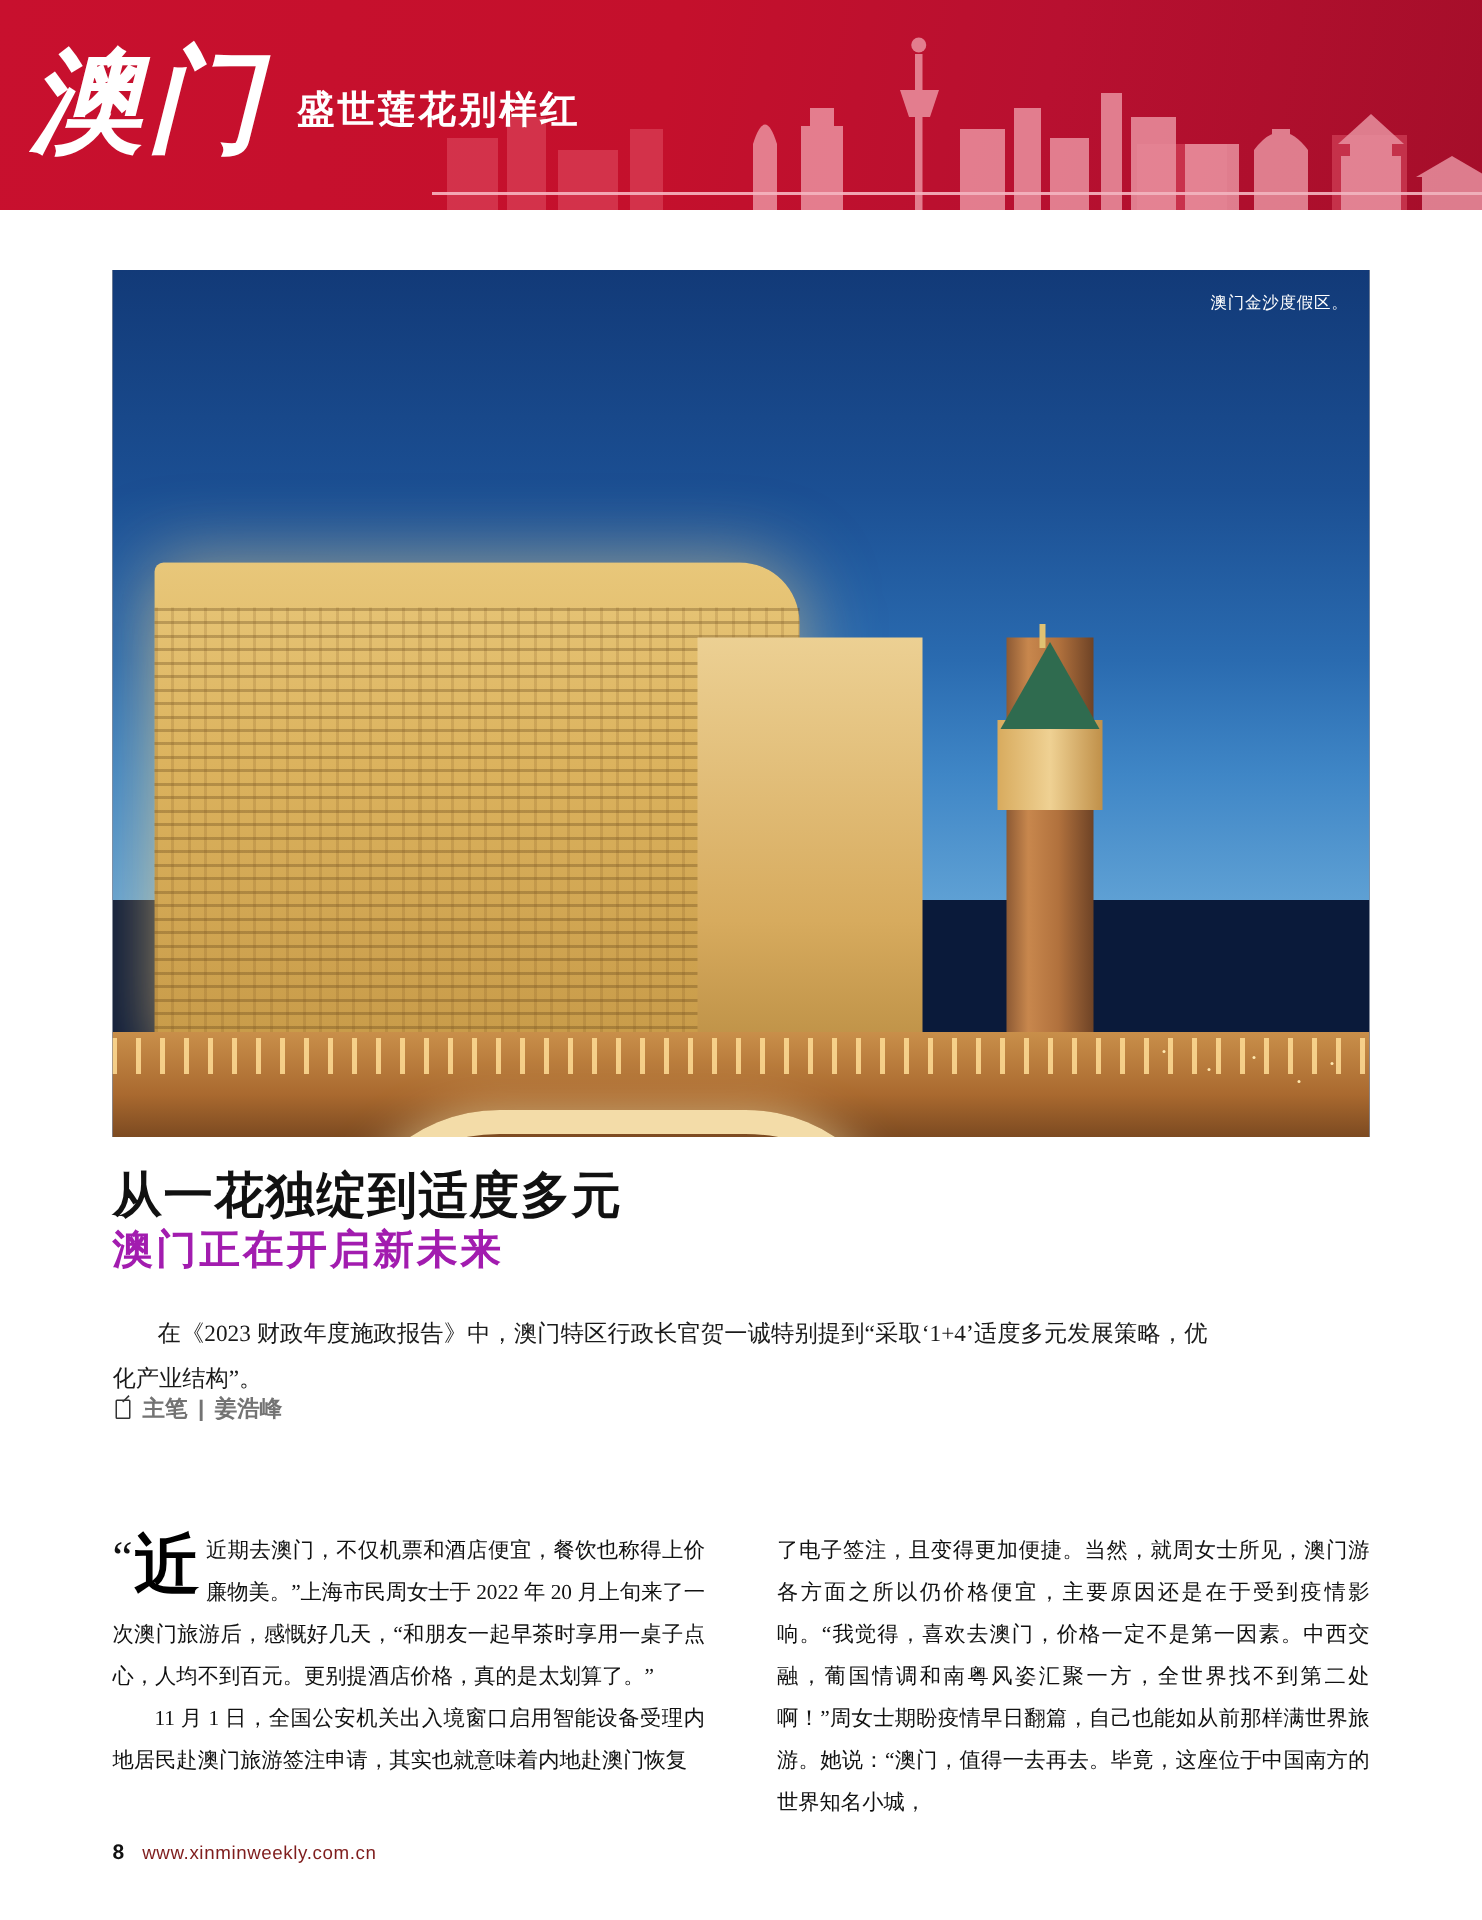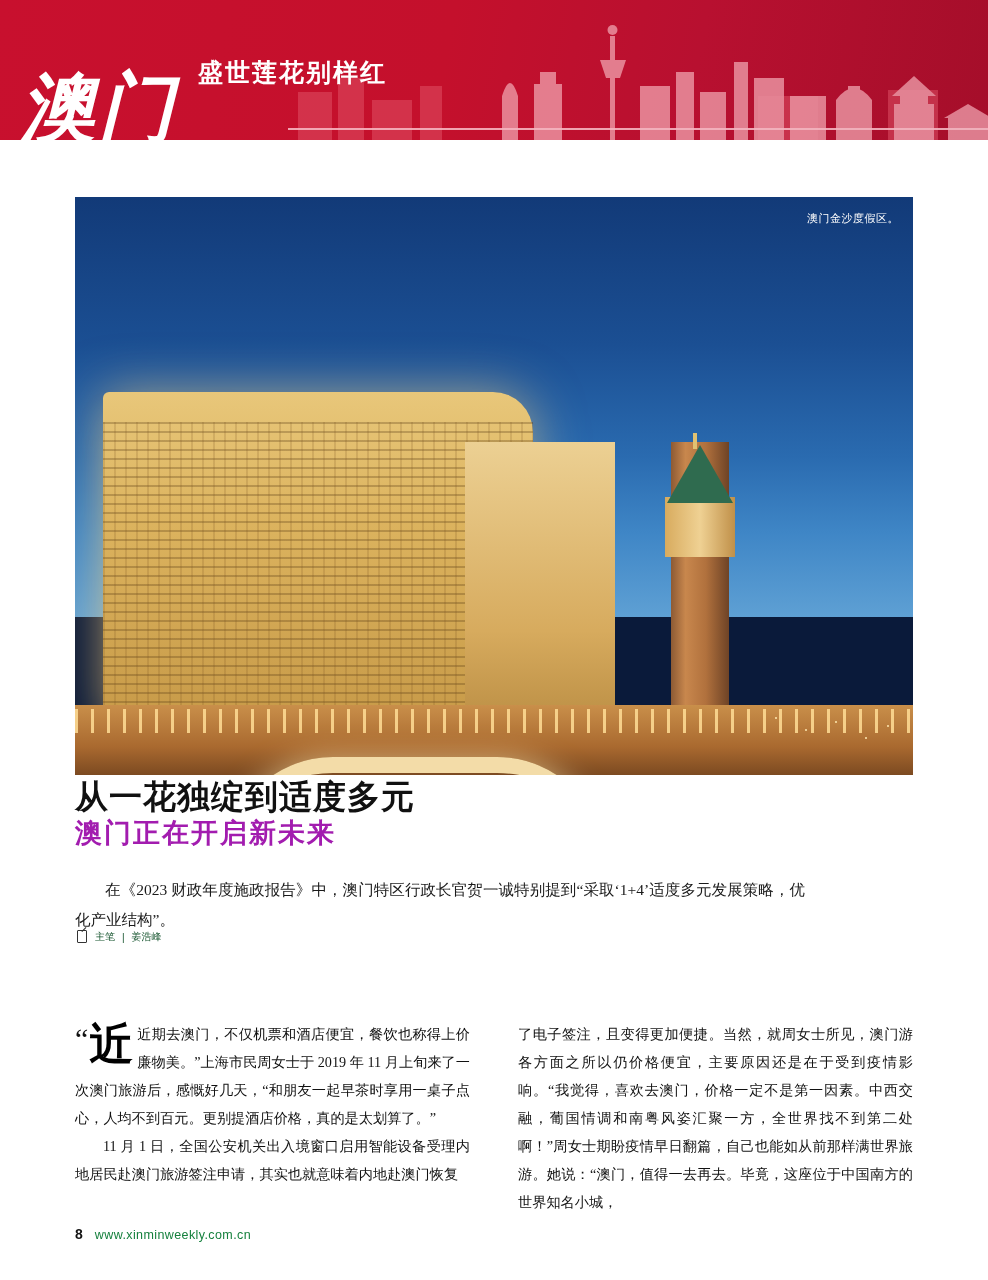--- a/index.html
+++ b/index.html
@@ -41,21 +41,20 @@
   }
   .banner-title-cn {
     font-family: "Liberation Serif", serif;
     font-size: 76px;
     font-weight: bold;
     color: #ffffff;
     letter-spacing: 2px;
     line-height: 96px;
     font-style: italic;
     white-space: nowrap;
-    margin-top: 40px;
   }
   .banner-sub {
     position: absolute;
     left: 198px;
     top: 56px;
     font-family: "Liberation Sans", sans-serif;
     font-size: 25px;
     font-weight: bold;
     color: #ffffff;
     letter-spacing: 2px;
@@ -68,21 +67,21 @@
     top: 140px;
     width: 988px;
     height: 3px;
     background: #ffffff;
   }
 
   
   .photo-wrap {
     position: absolute;
     left: 75px;
-    top: 197px;
+    top: 180px;
     width: 838px;
     height: 578px;
     overflow: hidden;
     background: #0a1a3a;
   }
   .sky {
     position: absolute; left: 0; top: 0;
     width: 838px; height: 420px;
     background: linear-gradient(180deg, #123a78 0%, #1b4f93 35%, #2a6bb0 62%, #3f86c6 80%, #5ea0d4 100%);
   }
@@ -213,25 +212,26 @@
     font-size: 15.5px;
     line-height: 30px;
     color: #1a1a1a;
     text-indent: 30px;
     text-align: justify;
   }
   .byline {
     position: absolute;
     left: 75px; top: 930px;
     font-family: "Liberation Sans", sans-serif;
-    font-size: 10px;
-    color: #14532d;
+    font-size: 15px;
+    color: #737373;
     display: flex;
     align-items: center;
     gap: 7px;
+    font-weight: bold;
   }
   .pen-icon {
     display: inline-block;
     width: 13px; height: 14px;
     position: relative;
   }
   .pen-icon::before {
     content: "";
     position: absolute;
     left: 2px; top: 0;
@@ -298,21 +298,21 @@
   .folio {
     font-family: "Liberation Sans", sans-serif;
     font-weight: bold;
     font-size: 14px;
     color: #111;
   }
   .footer-url {
     font-family: "Liberation Sans", sans-serif;
     font-size: 12.5px;
     letter-spacing: .4px;
-    color: #15803d;
+    color: #7f1d1d;
   }
 </style>
 </head>
 <body>
 
 <div class="banner">
   <svg class="banner-skyline" viewBox="0 0 700 140" preserveAspectRatio="none">
     <g fill="#e35a6e" opacity="0.55">
       <rect x="10" y="92" width="34" height="48"></rect>
       <rect x="50" y="78" width="26" height="62"></rect>
@@ -391,21 +391,21 @@
 <div class="standfirst">在《2023 财政年度施政报告》中，澳门特区行政长官贺一诚特别提到“采取‘1+4’适度多元发展策略，优化产业结构”。</div>
 <div class="byline">
   <span class="pen-icon"></span>
   <span>主笔</span>
   <span>|</span>
   <span>姜浩峰</span>
 </div>
 
 <div class="columns">
   <div class="col col-left">
-    <p><span class="dropcap-quote">“</span><span class="dropcap">近</span><span>近期去澳门，不仅机票和酒店便宜，餐饮也称得上价廉物美。”上海市民周女士于 2019 年 11 月上旬来了一次澳门旅游后，感慨好几天，“和朋友一起早茶时享用一桌子点心，人均不到百元。更别提酒店价格，真的是太划算了。”</span></p>
+    <p><span class="dropcap-quote">“</span><span class="dropcap">近</span><span>近期去澳门，不仅机票和酒店便宜，餐饮也称得上价廉物美。”上海市民周女士于 2022 年 20 月上旬来了一次澳门旅游后，感慨好几天，“和朋友一起早茶时享用一桌子点心，人均不到百元。更别提酒店价格，真的是太划算了。”</span></p>
     <p>11 月 1 日，全国公安机关出入境窗口启用智能设备受理内地居民赴澳门旅游签注申请，其实也就意味着内地赴澳门恢复</p>
   </div>
   <div class="col col-right">
     <p>了电子签注，且变得更加便捷。当然，就周女士所见，澳门游各方面之所以仍价格便宜，主要原因还是在于受到疫情影响。“我觉得，喜欢去澳门，价格一定不是第一因素。中西交融，葡国情调和南粤风姿汇聚一方，全世界找不到第二处啊！”周女士期盼疫情早日翻篇，自己也能如从前那样满世界旅游。她说：“澳门，值得一去再去。毕竟，这座位于中国南方的世界知名小城，</p>
   </div>
 </div>
 
 <div class="footer">
   <span class="folio">8</span>
   <span class="footer-url">www.xinminweekly.com.cn</span>

